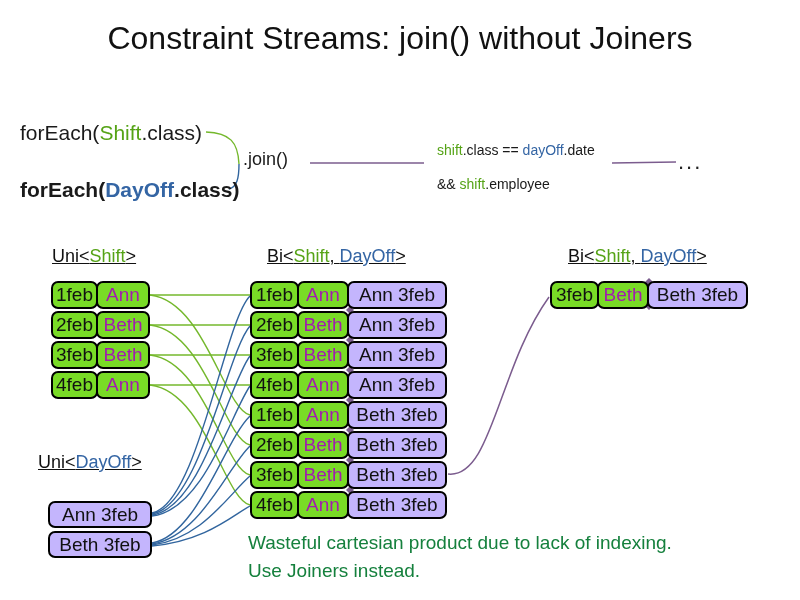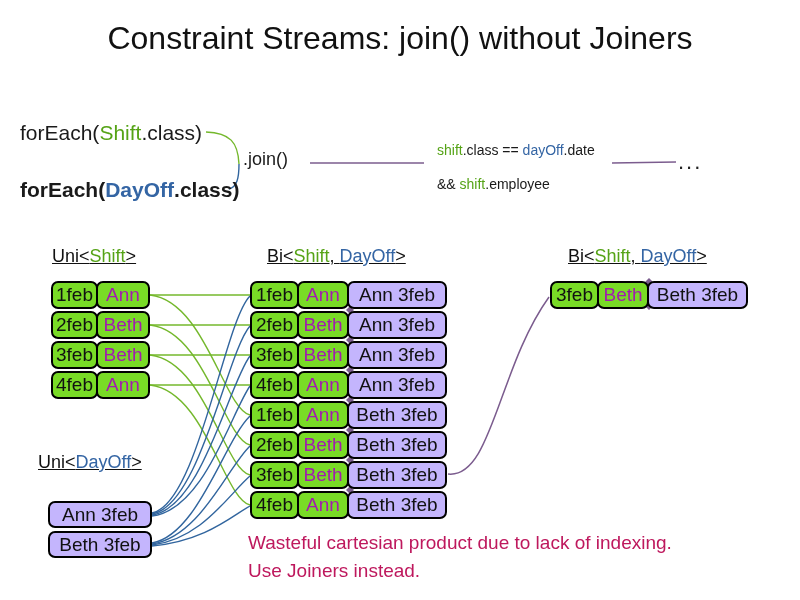--- a/index.html
+++ b/index.html
@@ -40,21 +40,21 @@
   .orange{color:#a21caf;}
   .t-uni{left:51px;top:281px;}
   .t-uni .d{width:47px;} .t-uni .n{width:54px;}
   .t-bi{left:250px;top:281px;}
   .t-bi .d{width:49px;} .t-bi .n{width:52px;} .t-bi .p{width:100px;}
   .t-right{left:550px;top:281px;}
   .t-right .d{width:49px;} .t-right .n{width:52px;} .t-right .p{width:101px;}
   .t-dayoff{left:48px;top:501px;}
   .t-dayoff .row{height:27px;margin-bottom:3px;}
   .t-dayoff .cell{height:27px;line-height:23px;width:104px;}
-  .warn{font-size:19px;color:#be185d;}
+  .warn{font-size:19px;color:#15803d;}
   .warn1{left:248px;top:532px;}
   .warn2{left:248px;top:560px;}
 </style>
 </head>
 <body>
 
 <div id="page">
 
   <svg id="wires" width="800" height="600" viewBox="0 0 800 600">
 

